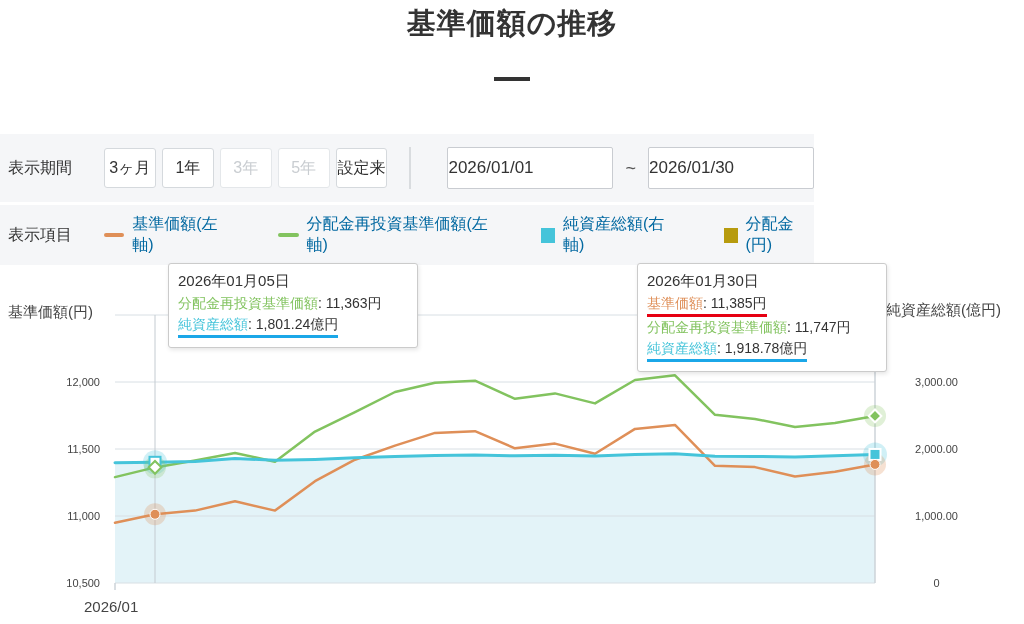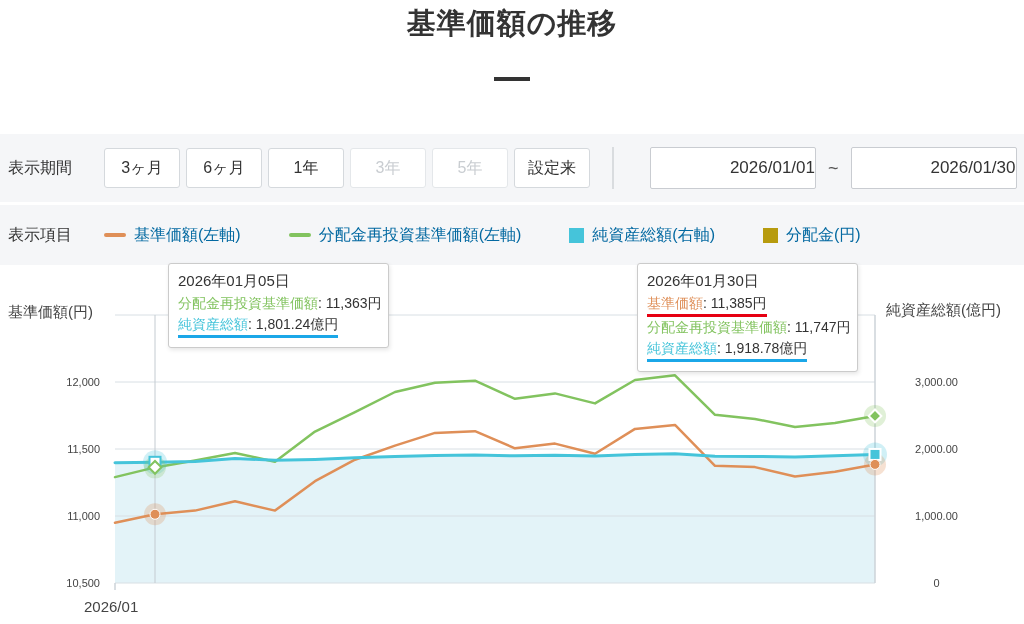--- a/index.html
+++ b/index.html
@@ -12,76 +12,75 @@
   .page-title {
     position:absolute; top:4px; left:0; width:100%; text-align:center;
     font-size:29px; font-weight:600; letter-spacing:1px; color:#333;
   }
   .title-dash {
     position:absolute; top:77px; left:calc(50% - 18px);
     width:36px; height:4px; background:#333;
   }
   
   .ctrl-row {
-    position:absolute; left:0; width:1024px; background:#f5f6f8;
+    position:absolute; left:0; width:814px; background:#f5f6f8;
     display:flex; align-items:center; padding-left:8px;
   }
   .row-period { top:134px; height:68px; }
   .row-legend { top:205px; height:60px; }
   .row-label { width:96px; font-size:16px; color:#333; flex:0 0 auto; }
   .pbtn {
     width:76px; height:40px; margin-right:6px; background:#fff;
     border:1px solid #d5d9dd; border-radius:3px; font-size:16px; color:#333;
     font-family:"Liberation Sans", sans-serif; cursor:pointer;
   }
   .pbtn.disabled { color:#c9cdd1; border-color:#e4e7ea; cursor:default; }
   .vdivider { width:2px; height:42px; background:#d9dcdf; margin:0 36px 0 16px; flex:0 0 auto; }
   .date-input {
     width:166px; height:42px; background:#fff; border:1px solid #c9ccd1; border-radius:2px;
-    text-align:right; font-size:17px; color:#333; font-family:"Liberation Sans", sans-serif;
+    text-align:left; font-size:17px; color:#333; font-family:"Liberation Sans", sans-serif;
   }
   .tilde { margin:0 12px; font-size:18px; color:#555; }
   
   .legend-items { display:flex; align-items:center; column-gap:48px; }
   .legend-item { display:flex; align-items:center; gap:8px; cursor:pointer; }
   .sw-line { width:22px; height:4px; border-radius:2px; }
   .sw-square { width:15px; height:15px; }
   .legend-item span.lg-label { font-size:16px; color:#0369a1; }
   
   .ax-title { position:absolute; font-size:15px; color:#444; z-index:3; }
   .tick { position:absolute; font-size:11px; color:#444; z-index:3; height:18px; line-height:18px; }
   .tick-l { left:20px; width:80px; text-align:right; }
   .tick-r { left:889px; width:95px; text-align:center; }
   .lt0 { top:373px; } .lt1 { top:440px; } .lt2 { top:507px; } .lt3 { top:574px; }
   .x-tick { position:absolute; left:84px; top:598px; font-size:15px; color:#444; z-index:3; }
   svg.chart-svg { position:absolute; left:0; top:0; z-index:1; }
   
   .tooltip {
-    position:absolute; top:263px; width:221px; background:#fff;
+    position:absolute; top:263px; width:250px; background:#fff;
     border:1px solid #cbcbcb; border-radius:3px; z-index:5;
     box-shadow:1px 2px 4px rgba(0,0,0,0.10); padding:7px 9px 9px;
   }
   .tt-1 { left:168px; } .tt-2 { left:637px; }
   .tt-date { font-size:15px; color:#333; margin-bottom:3px; line-height:19px; }
   .tt-row { line-height:21px; font-size:14px; color:#333; white-space:nowrap; }
   .tt-line { display:inline-block; }
   .tt-line.underlined { border-bottom:3px solid transparent; padding-bottom:0; }
 </style>
 </head>
 <body>
 
 <div class="page">
 
   <div class="page-title">基準価額の推移</div>
   <div class="title-dash"></div>
 
   <div class="ctrl-row row-period">
     <span class="row-label">表示期間</span>
     <button class="pbtn">3ヶ月</button>
-    <button class="pbtn">6ヶ月</button>
     <button class="pbtn">1年</button>
     <button class="pbtn disabled" disabled="">3年</button>
     <button class="pbtn disabled" disabled="">5年</button>
     <button class="pbtn">設定来</button>
     <div class="vdivider"></div>
     <input class="date-input" type="text" value="2026/01/01" style="">
     <span class="tilde">~</span>
     <input class="date-input" type="text" value="2026/01/30" style="">
   </div>
 

